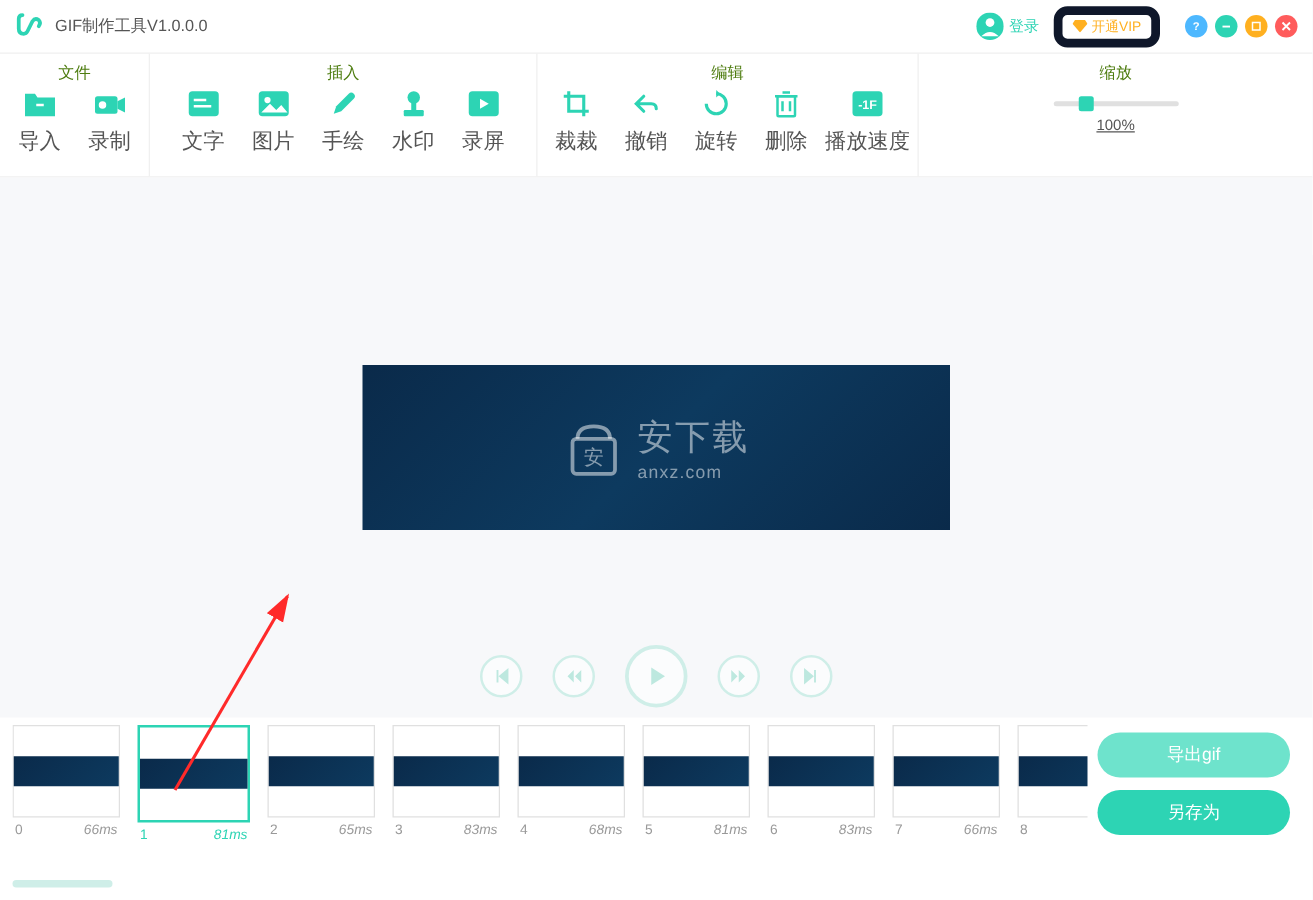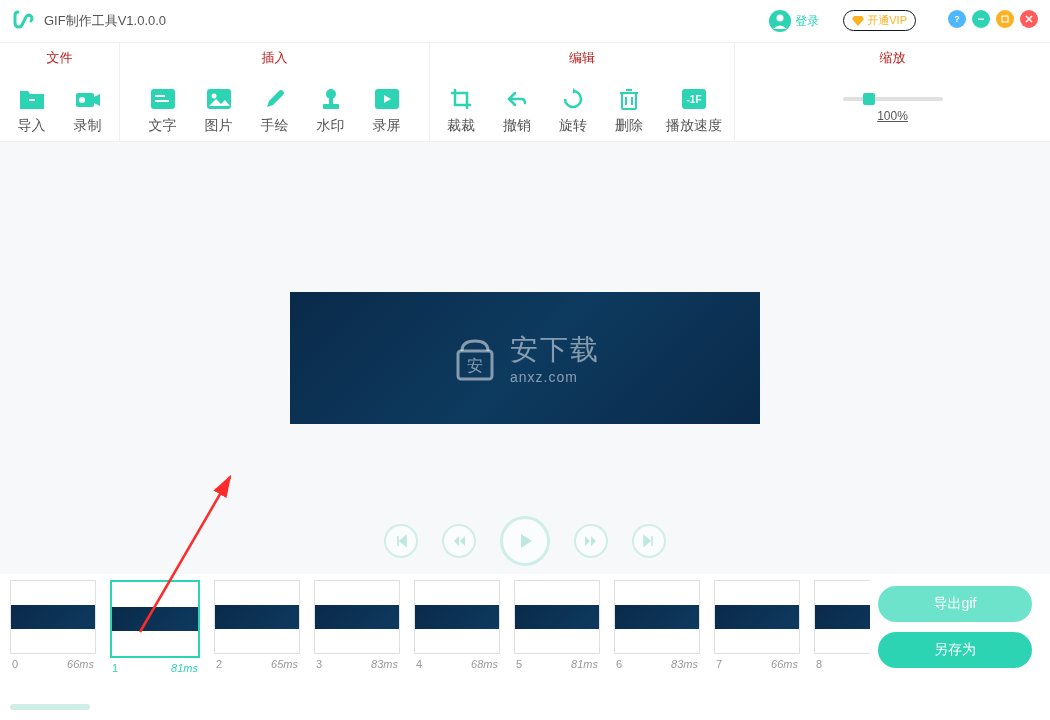--- a/index.html
+++ b/index.html
@@ -2,39 +2,39 @@
 <html><head>
 <meta charset="utf-8">
 <style>
 * { margin: 0; padding: 0; box-sizing: border-box; font-family: "Microsoft YaHei", Arial, sans-serif; }
 body { width: 1050px; height: 720px; background: #fff; overflow: hidden; position: relative; }
 
 
 .titlebar { height: 42px; display: flex; align-items: center; padding: 0 12px; }
 .logo { width: 24px; height: 24px; margin-right: 8px; }
 .title-text { font-size: 13px; color: #555; flex: 1; }
-.title-right { display: flex; align-items: flex-start; gap: 24px; }
+.title-right { display: flex; align-items: center; gap: 12px; }
 .login-btn { display: flex; align-items: center; gap: 4px; color: #2dd4b4; font-size: 12px; cursor: pointer; }
-.vip-btn { display: flex; align-items: center; gap: 3px; border: 1px solid #0f172a; border-radius: 11px; padding: 2px 8px; color: #ffb020; font-size: 11px; cursor: pointer; }
+.vip-btn { display: flex; align-items: center; gap: 3px; border: 7px solid #0f172a; border-radius: 11px; padding: 2px 8px; color: #ffb020; font-size: 11px; cursor: pointer; }
 .win-controls { display: flex; gap: 6px; margin-left: 8px; }
 .win-btn { width: 18px; height: 18px; border-radius: 50%; display: flex; align-items: center; justify-content: center; cursor: pointer; }
 .wb-help { background: #4db8ff; }
 .wb-min { background: #2dd4b4; }
 .wb-max { background: #ffb020; }
 .wb-close { background: #ff5c5c; }
 
 
 .toolbar { height: 100px; display: flex; border-top: 1px solid #f0f0f0; border-bottom: 1px solid #f0f0f0; }
 .tool-group { border-right: 1px solid #f0f0f0; padding: 6px 12px 4px; display: flex; flex-direction: column; }
 .tool-group:last-child { border-right: none; }
-.group-title { font-size: 13px; color: #b91c1c; text-align: center; margin-bottom: 18px; font-weight: 500; }
+.group-title { font-size: 13px; color: #4d7c0f; text-align: center; margin-bottom: 2px; font-weight: 500; }
 .group-row { display: flex; gap: 18px; justify-content: center; flex: 1; align-items: flex-start; }
 .tool-item { display: flex; flex-direction: column; align-items: center; gap: 4px; cursor: pointer; min-width: 38px; }
 .tool-icon { width: 28px; height: 28px; display: flex; align-items: center; justify-content: center; }
-.tool-label { font-size: 14px; color: #555; white-space: nowrap; }
+.tool-label { font-size: 17px; color: #555; white-space: nowrap; }
 .tg-file { width: 120px; }
 .tg-insert { width: 310px; }
 .tg-edit { width: 305px; }
 .tg-speed { width: 150px; }
 .tg-zoom { flex: 1; padding-top: 6px; }
 .zoom-slider { width: 100px; height: 4px; background: #e0e0e0; border-radius: 2px; position: relative; margin: 12px auto 8px; }
 .zoom-handle { width: 12px; height: 12px; background: #2dd4b4; border-radius: 2px; position: absolute; top: -4px; left: 20px; }
 .zoom-value { text-align: center; font-size: 12px; color: #555; text-decoration: underline; }
 
 

